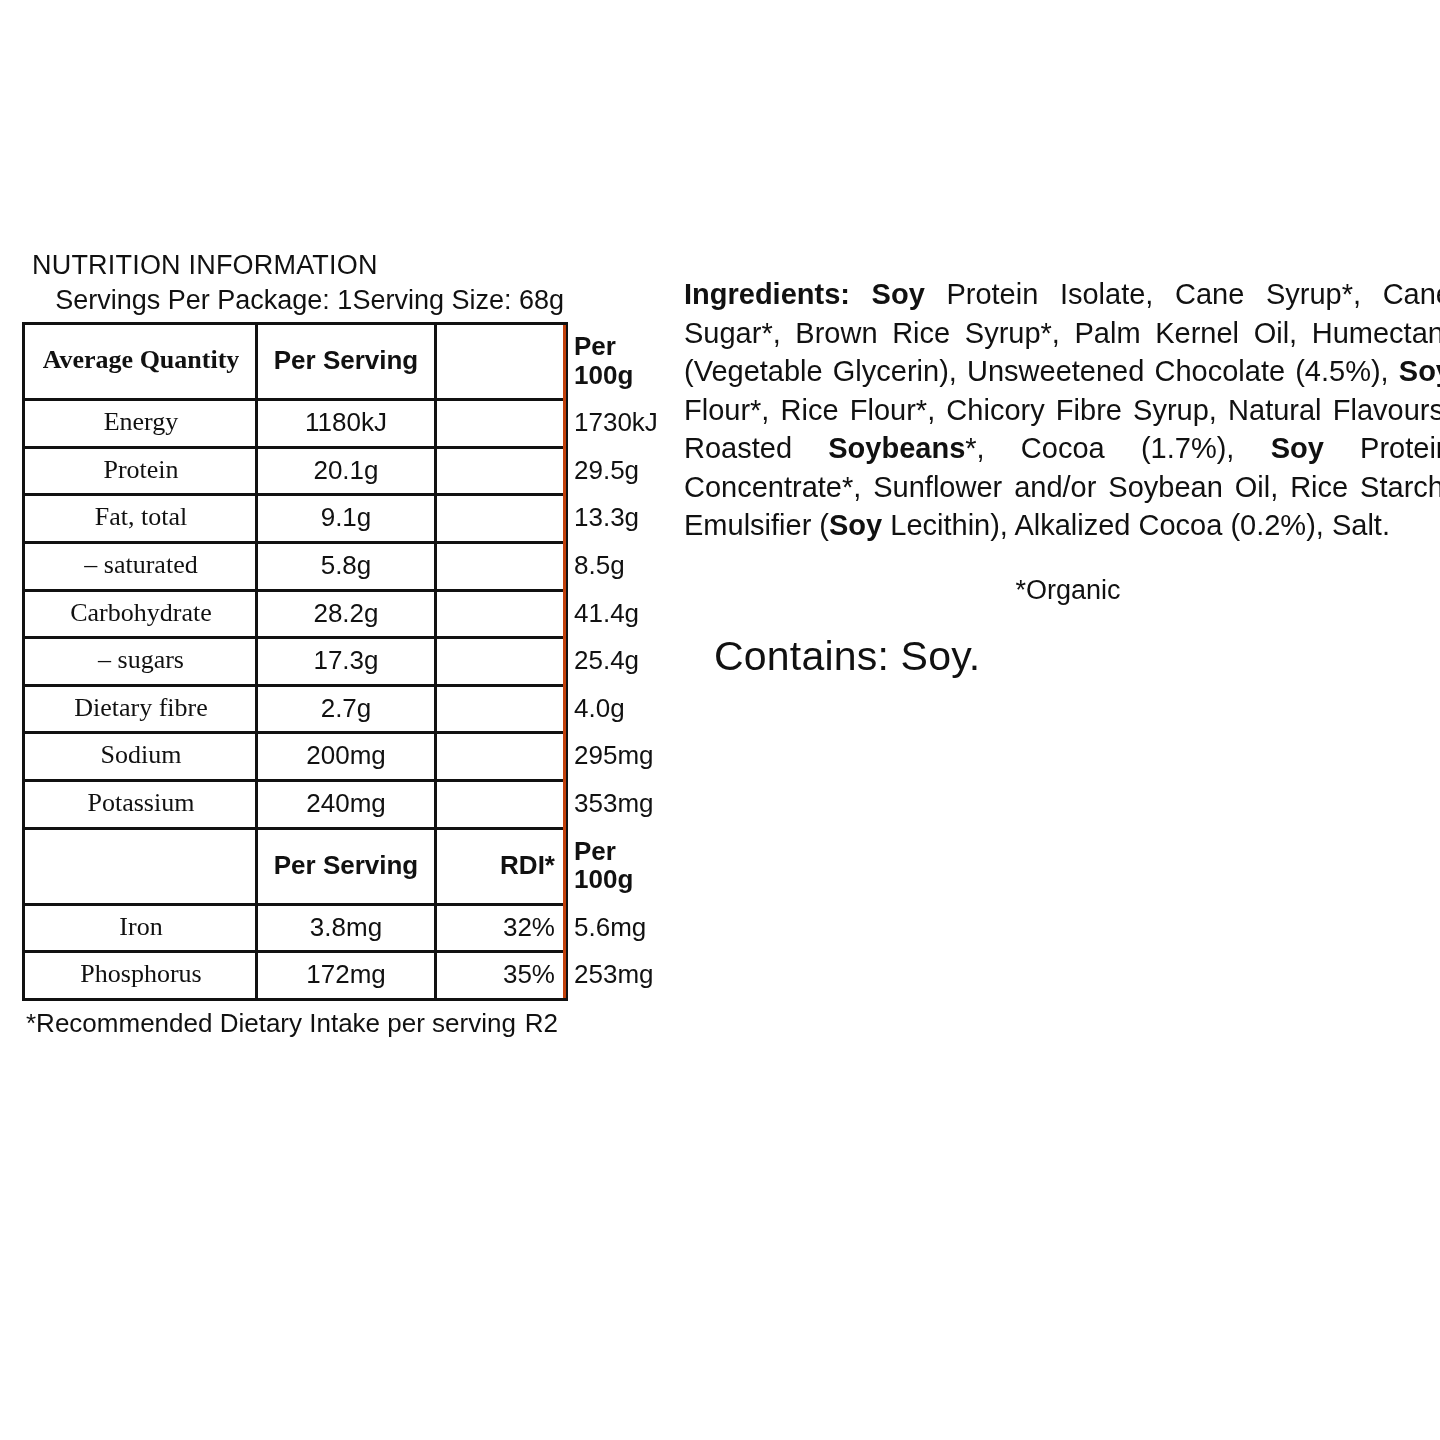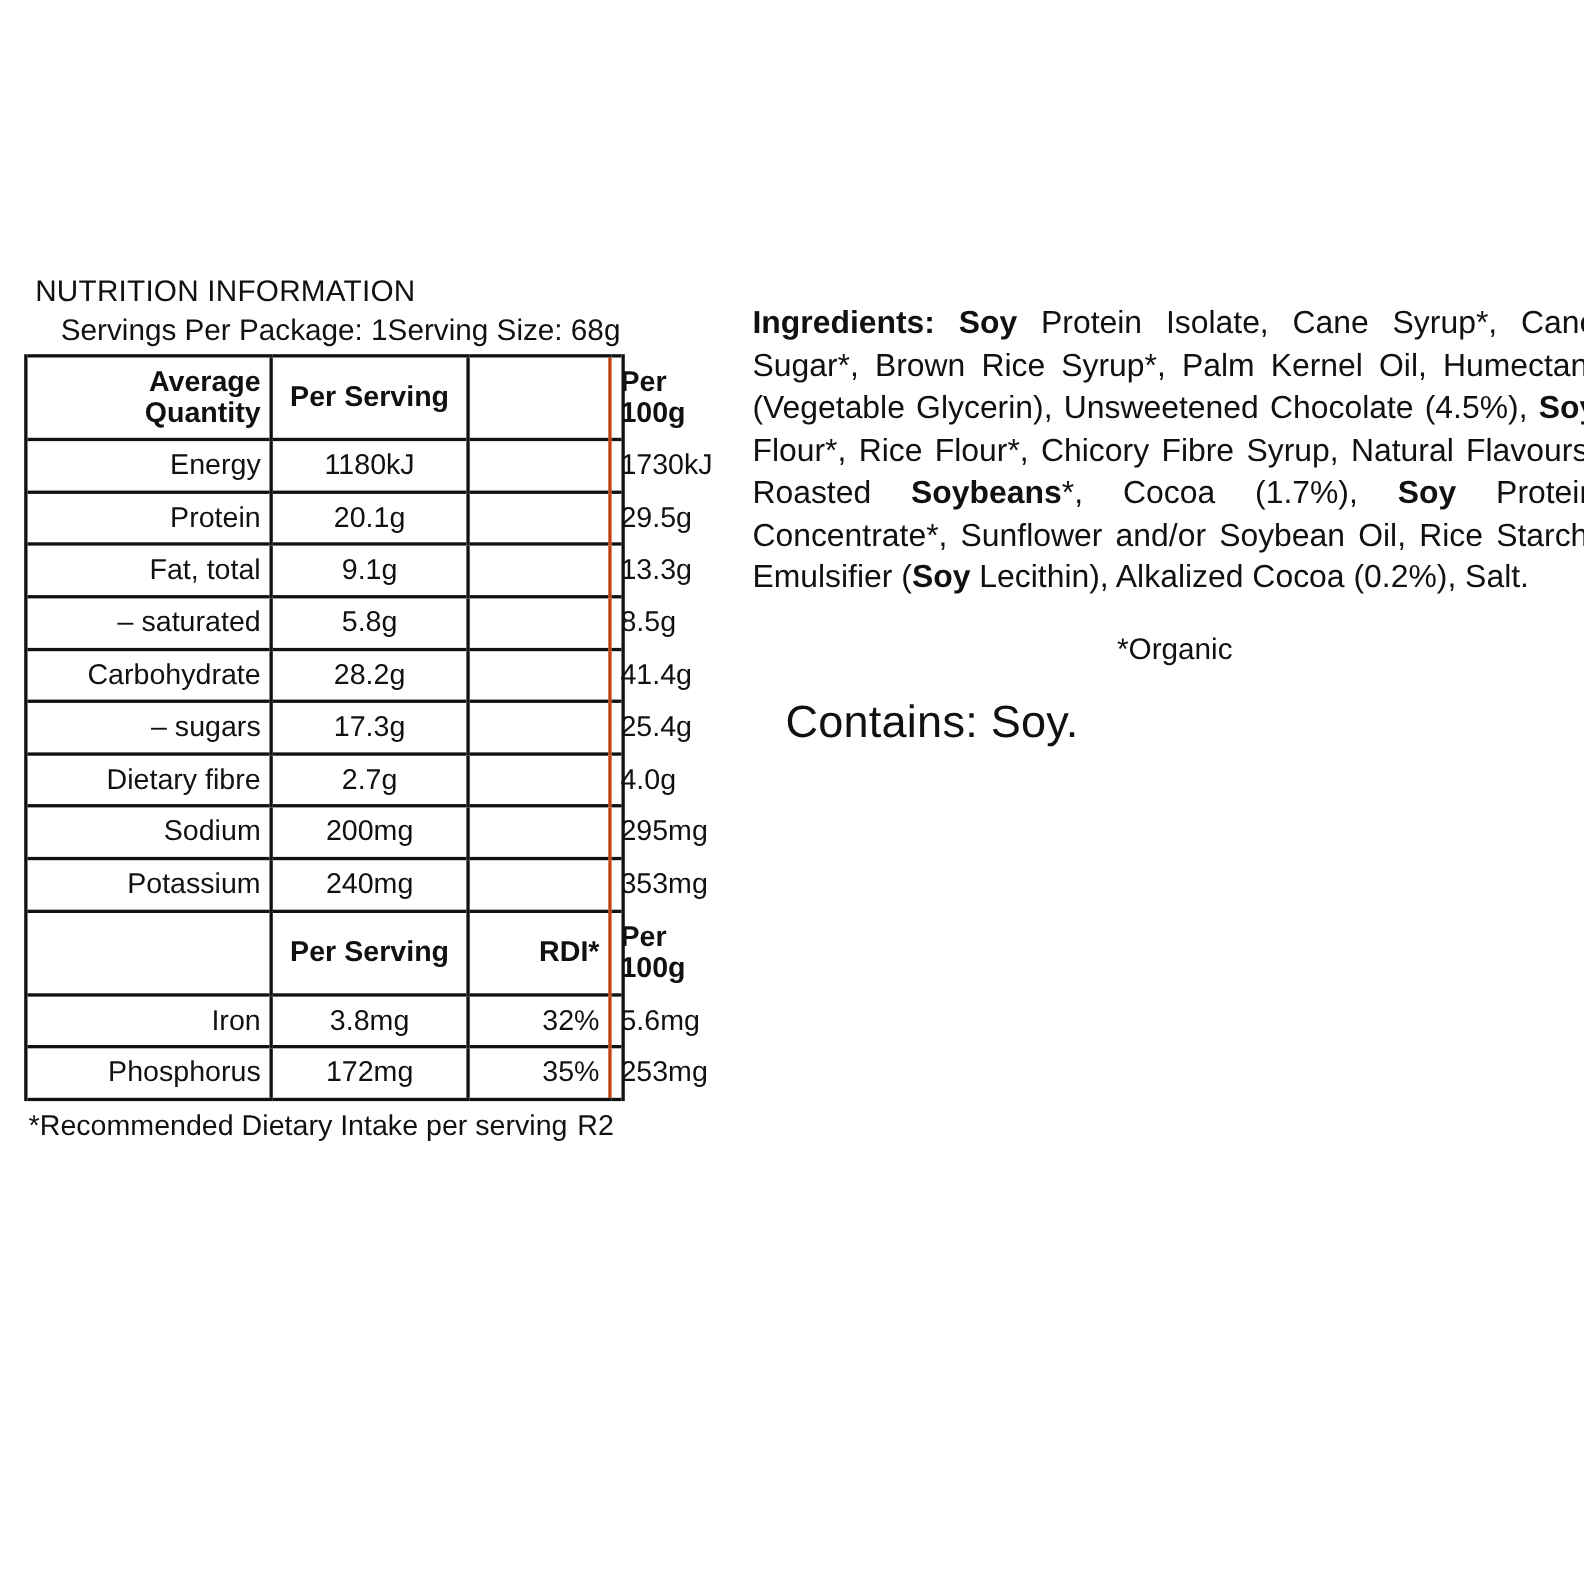--- a/index.html
+++ b/index.html
@@ -49,23 +49,24 @@
     border-bottom: 0;
     font-size: 26px;
     padding: 7px 8px 9px 8px;
     line-height: 1.1;
     vertical-align: middle;
   }
   table.nip tr:last-child td {
     border-bottom: 3px solid #111111;
   }
   table.nip .c-label {
-    text-align: right;
-    padding-left: 0;
+    text-align: center;
+    padding-left: 10px;
     width: 212px;
+    font-family: Liberation Serif, serif;
   }
   table.nip .c-serve {
     text-align: center;
     border-left: 3px solid #111111;
     width: 160px;
   }
   table.nip .c-rdi {
     text-align: right;
     border-left: 3px solid #111111;
     width: 110px;

